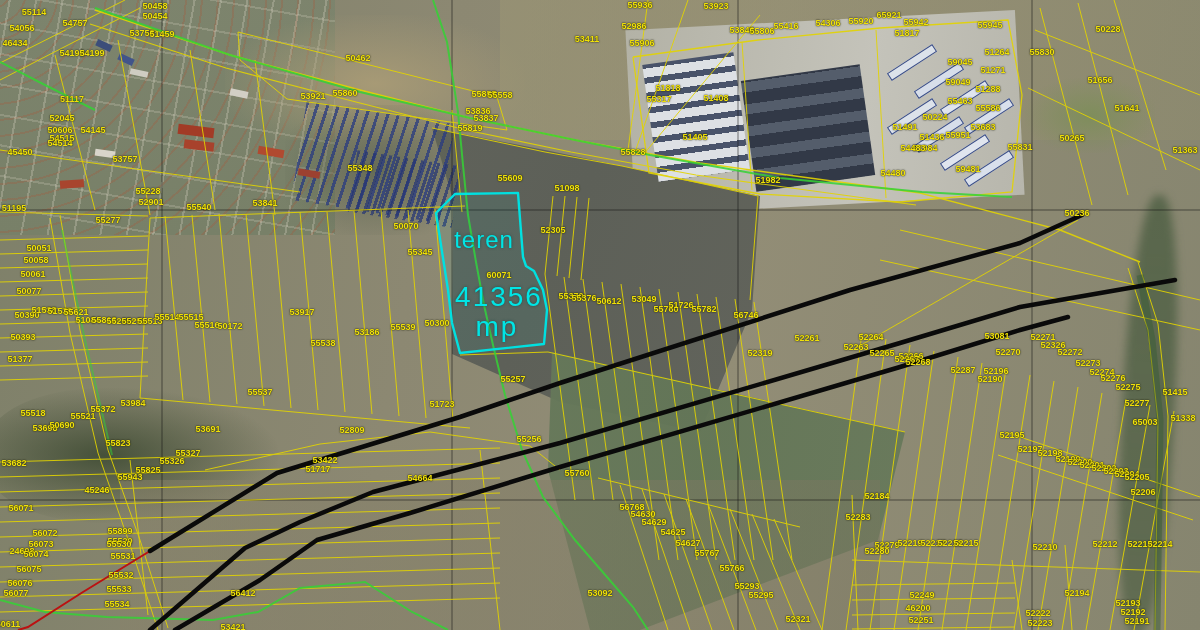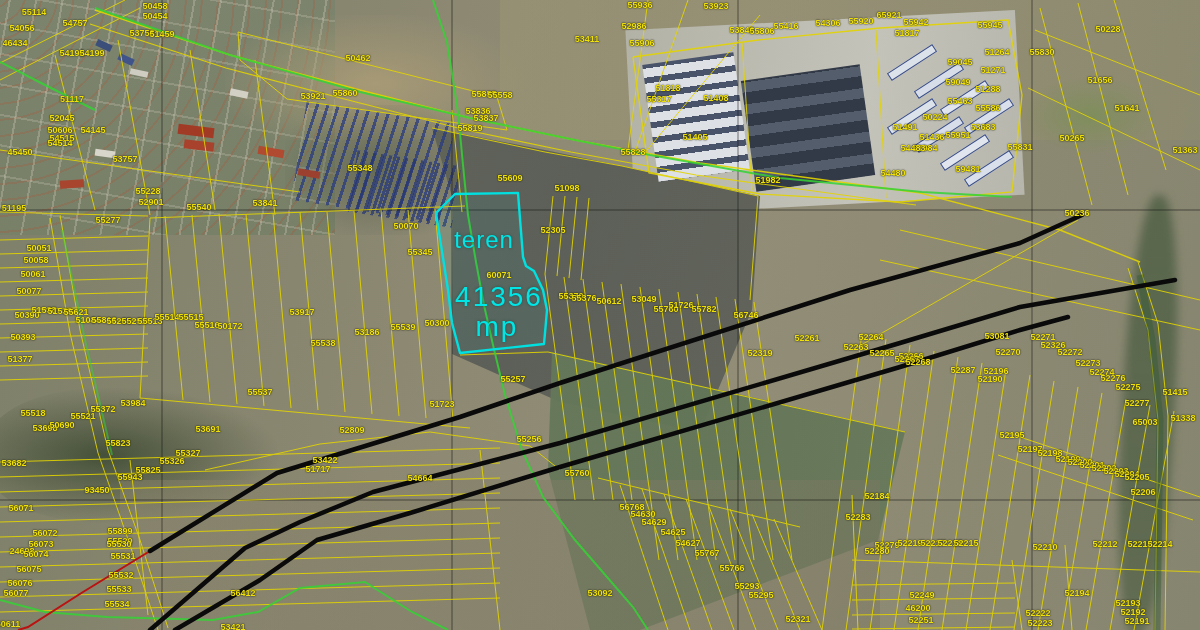--- a/index.html
+++ b/index.html
@@ -425,21 +425,21 @@
       <div class="lbl" style="left: 83px; top: 416px;">55521</div>
       <div class="lbl" style="left: 103px; top: 409px;">55372</div>
       <div class="lbl" style="left: 133px; top: 403px;">53984</div>
       <div class="lbl" style="left: 45px; top: 428px;">53698</div>
       <div class="lbl" style="left: 62px; top: 425px;">50690</div>
       <div class="lbl" style="left: 208px; top: 429px;">53691</div>
       <div class="lbl" style="left: 14px; top: 463px;">53682</div>
       <div class="lbl" style="left: 118px; top: 443px;">55823</div>
       <div class="lbl" style="left: 148px; top: 470px;">55825</div>
       <div class="lbl" style="left: 130px; top: 477px;">55943</div>
-      <div class="lbl" style="left: 97px; top: 490px;">93450</div>
+      <div class="lbl" style="left: 97px; top: 490px;">45246</div>
       <div class="lbl" style="left: 188px; top: 453px;">55327</div>
       <div class="lbl" style="left: 172px; top: 461px;">55326</div>
       <div class="lbl" style="left: 21px; top: 508px;">56071</div>
       <div class="lbl" style="left: 45px; top: 533px;">56072</div>
       <div class="lbl" style="left: 41px; top: 544px;">56073</div>
       <div class="lbl" style="left: 22px; top: 551px;">24698</div>
       <div class="lbl" style="left: 36px; top: 554px;">56074</div>
       <div class="lbl" style="left: 29px; top: 569px;">56075</div>
       <div class="lbl" style="left: 20px; top: 583px;">56076</div>
       <div class="lbl" style="left: 16px; top: 593px;">56077</div>

